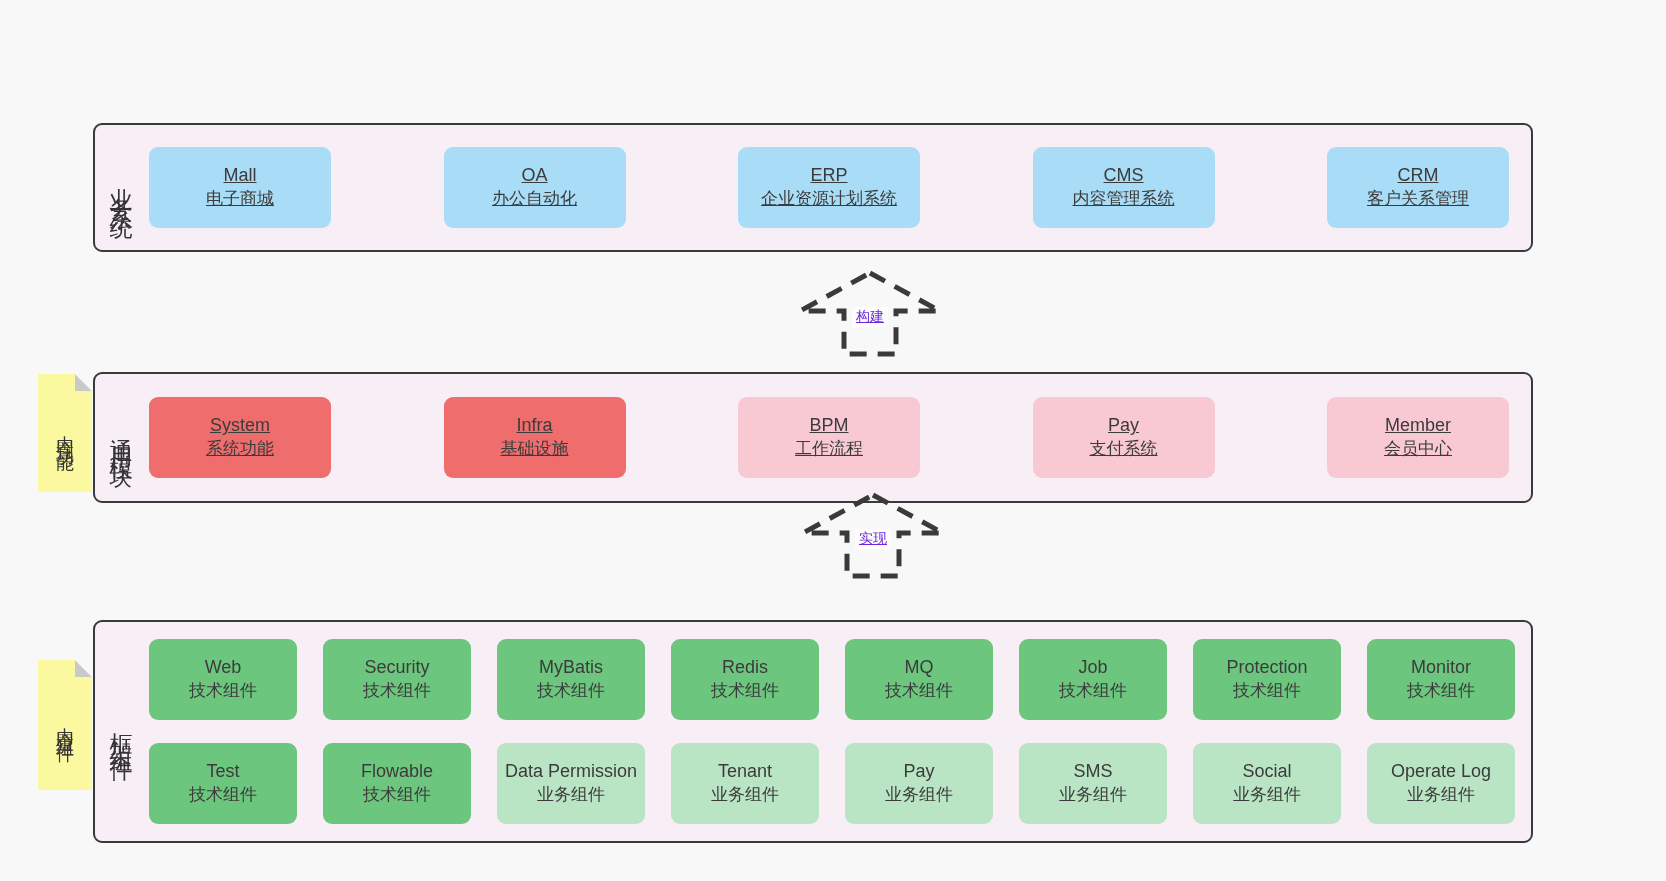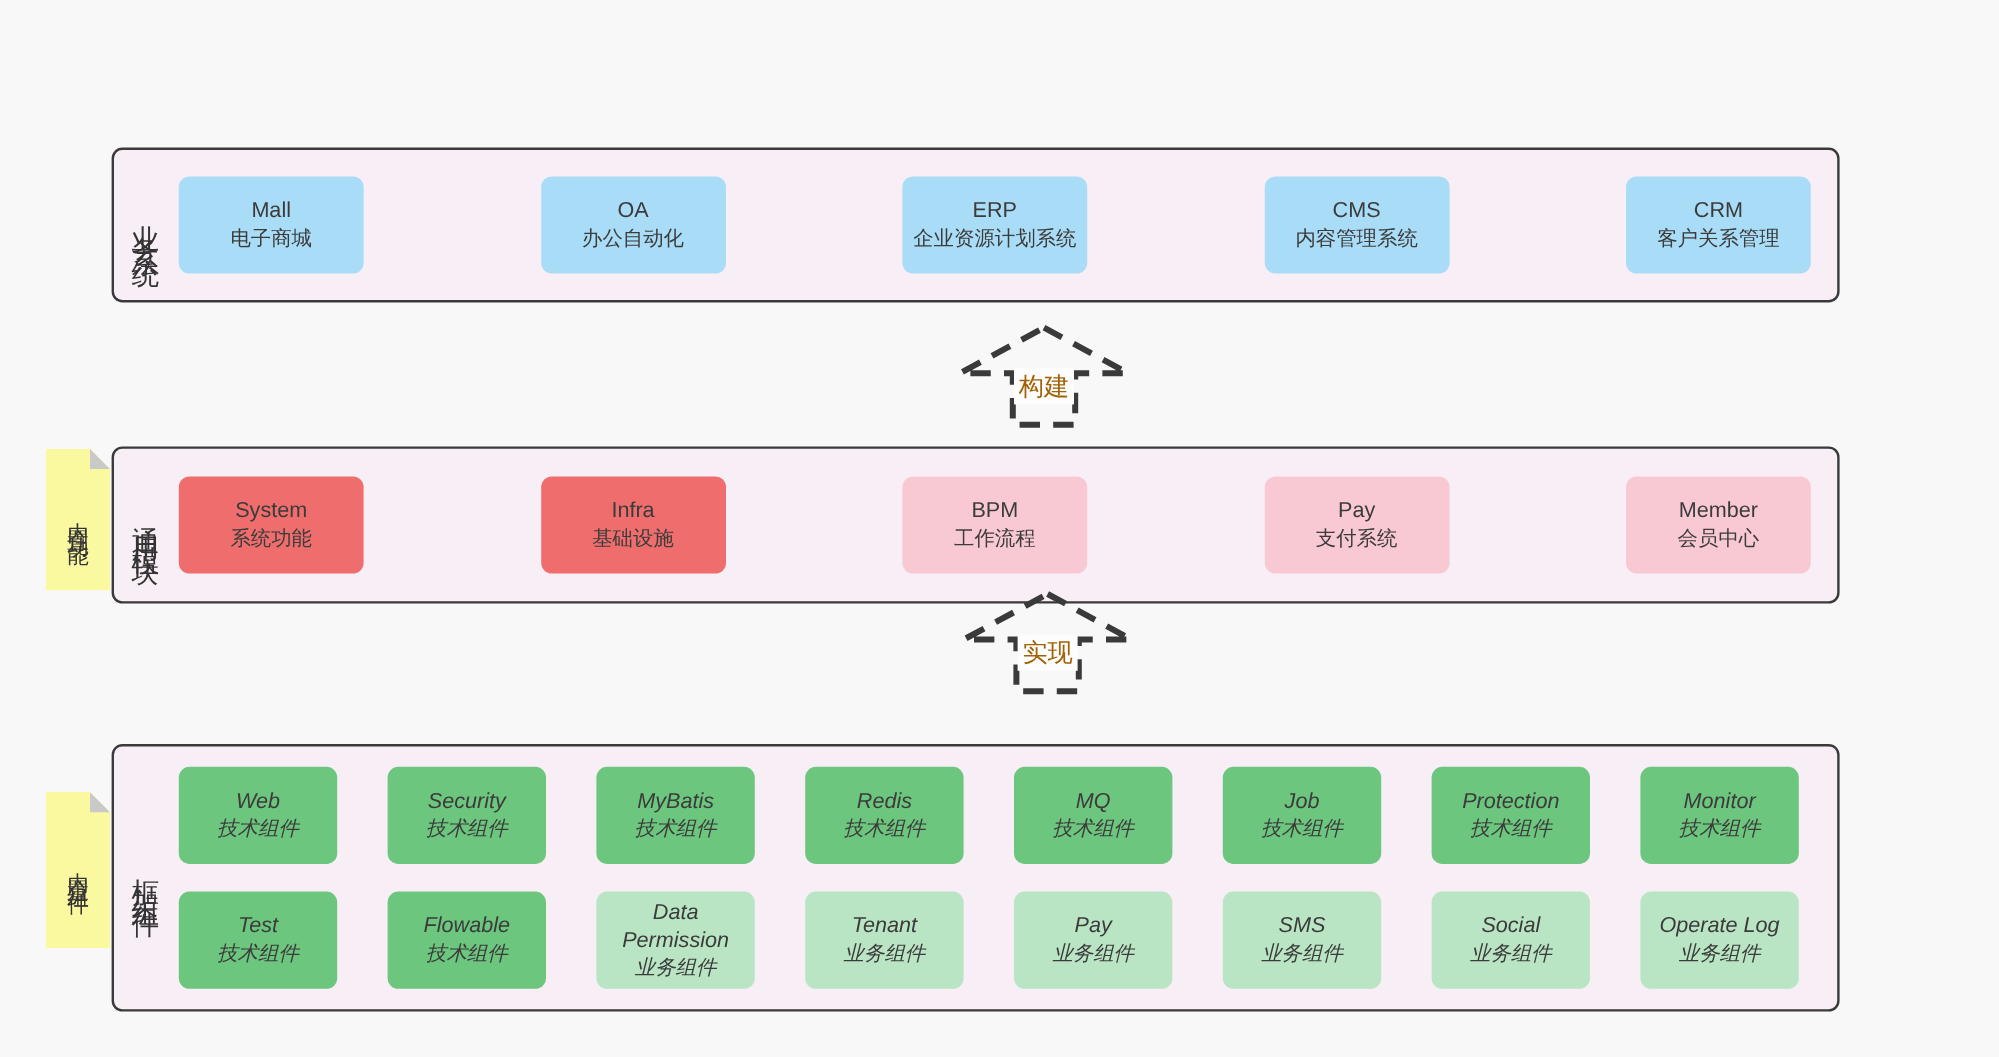--- a/index.html
+++ b/index.html
@@ -32,22 +32,22 @@
   .boxes-grid{
     flex:1;display:grid;grid-template-columns:repeat(8,142px);
     justify-content:space-between;align-content:center;row-gap:23px;
     padding:0 22px 0 2px;
   }
   .box{
     border-radius:9px;display:flex;flex-direction:column;align-items:center;
     justify-content:center;text-align:center;line-height:1.32;box-sizing:border-box;
     padding:2px 4px;
   }
-  .boxes-row .box{width:154px;height:81px;}
-  .boxes-grid .box{width:132px;height:81px;font-style:italic;}
+  .boxes-row .box{width:182px;height:81px;text-decoration:underline;}
+  .boxes-grid .box{width:148px;height:81px;}
   .box .t{font-size:18px;}
   .box .s{font-size:17px;}
   .blue{background:#a9dcf6;}
   .red{background:#ef6d6d;}
   .pink{background:#f9c9d3;}
   .green{background:#6dc67e;}
   .lgreen{background:#b9e5c4;}
   .sticky{
     position:absolute;left:38px;background:#fbf9a0;
     display:flex;align-items:center;justify-content:center;
@@ -56,21 +56,21 @@
   .sticky1{top:374px;width:54px;height:118px;}
   .sticky2{top:660px;width:54px;height:130px;}
   .sticky .v-text{font-size:18px;letter-spacing:6px;}
   .fold{position:absolute;top:0;right:0;}
   .arrow{position:absolute;width:150px;}
   .arrow1{left:795px;top:270px;height:88px;}
   .arrow2{left:798px;top:490px;height:92px;}
   .arrow svg{display:block;width:100%;height:100%;}
   .arrow-label{
     position:absolute;left:50%;top:42%;transform:translateX(-50%);
-    background:#fdfdfd;padding:1px 4px;font-size:21px;white-space:nowrap;color:#a16207;
+    background:#fdfdfd;padding:1px 4px;font-size:14px;white-space:nowrap;color:#6d28d9;text-decoration:underline;
   }
 </style>
 </head>
 <body>
 
 <div class="container sec1">
   <div class="label-col">
     <div class="v-text">业务系统</div>
   </div>
   <div class="boxes-row">

